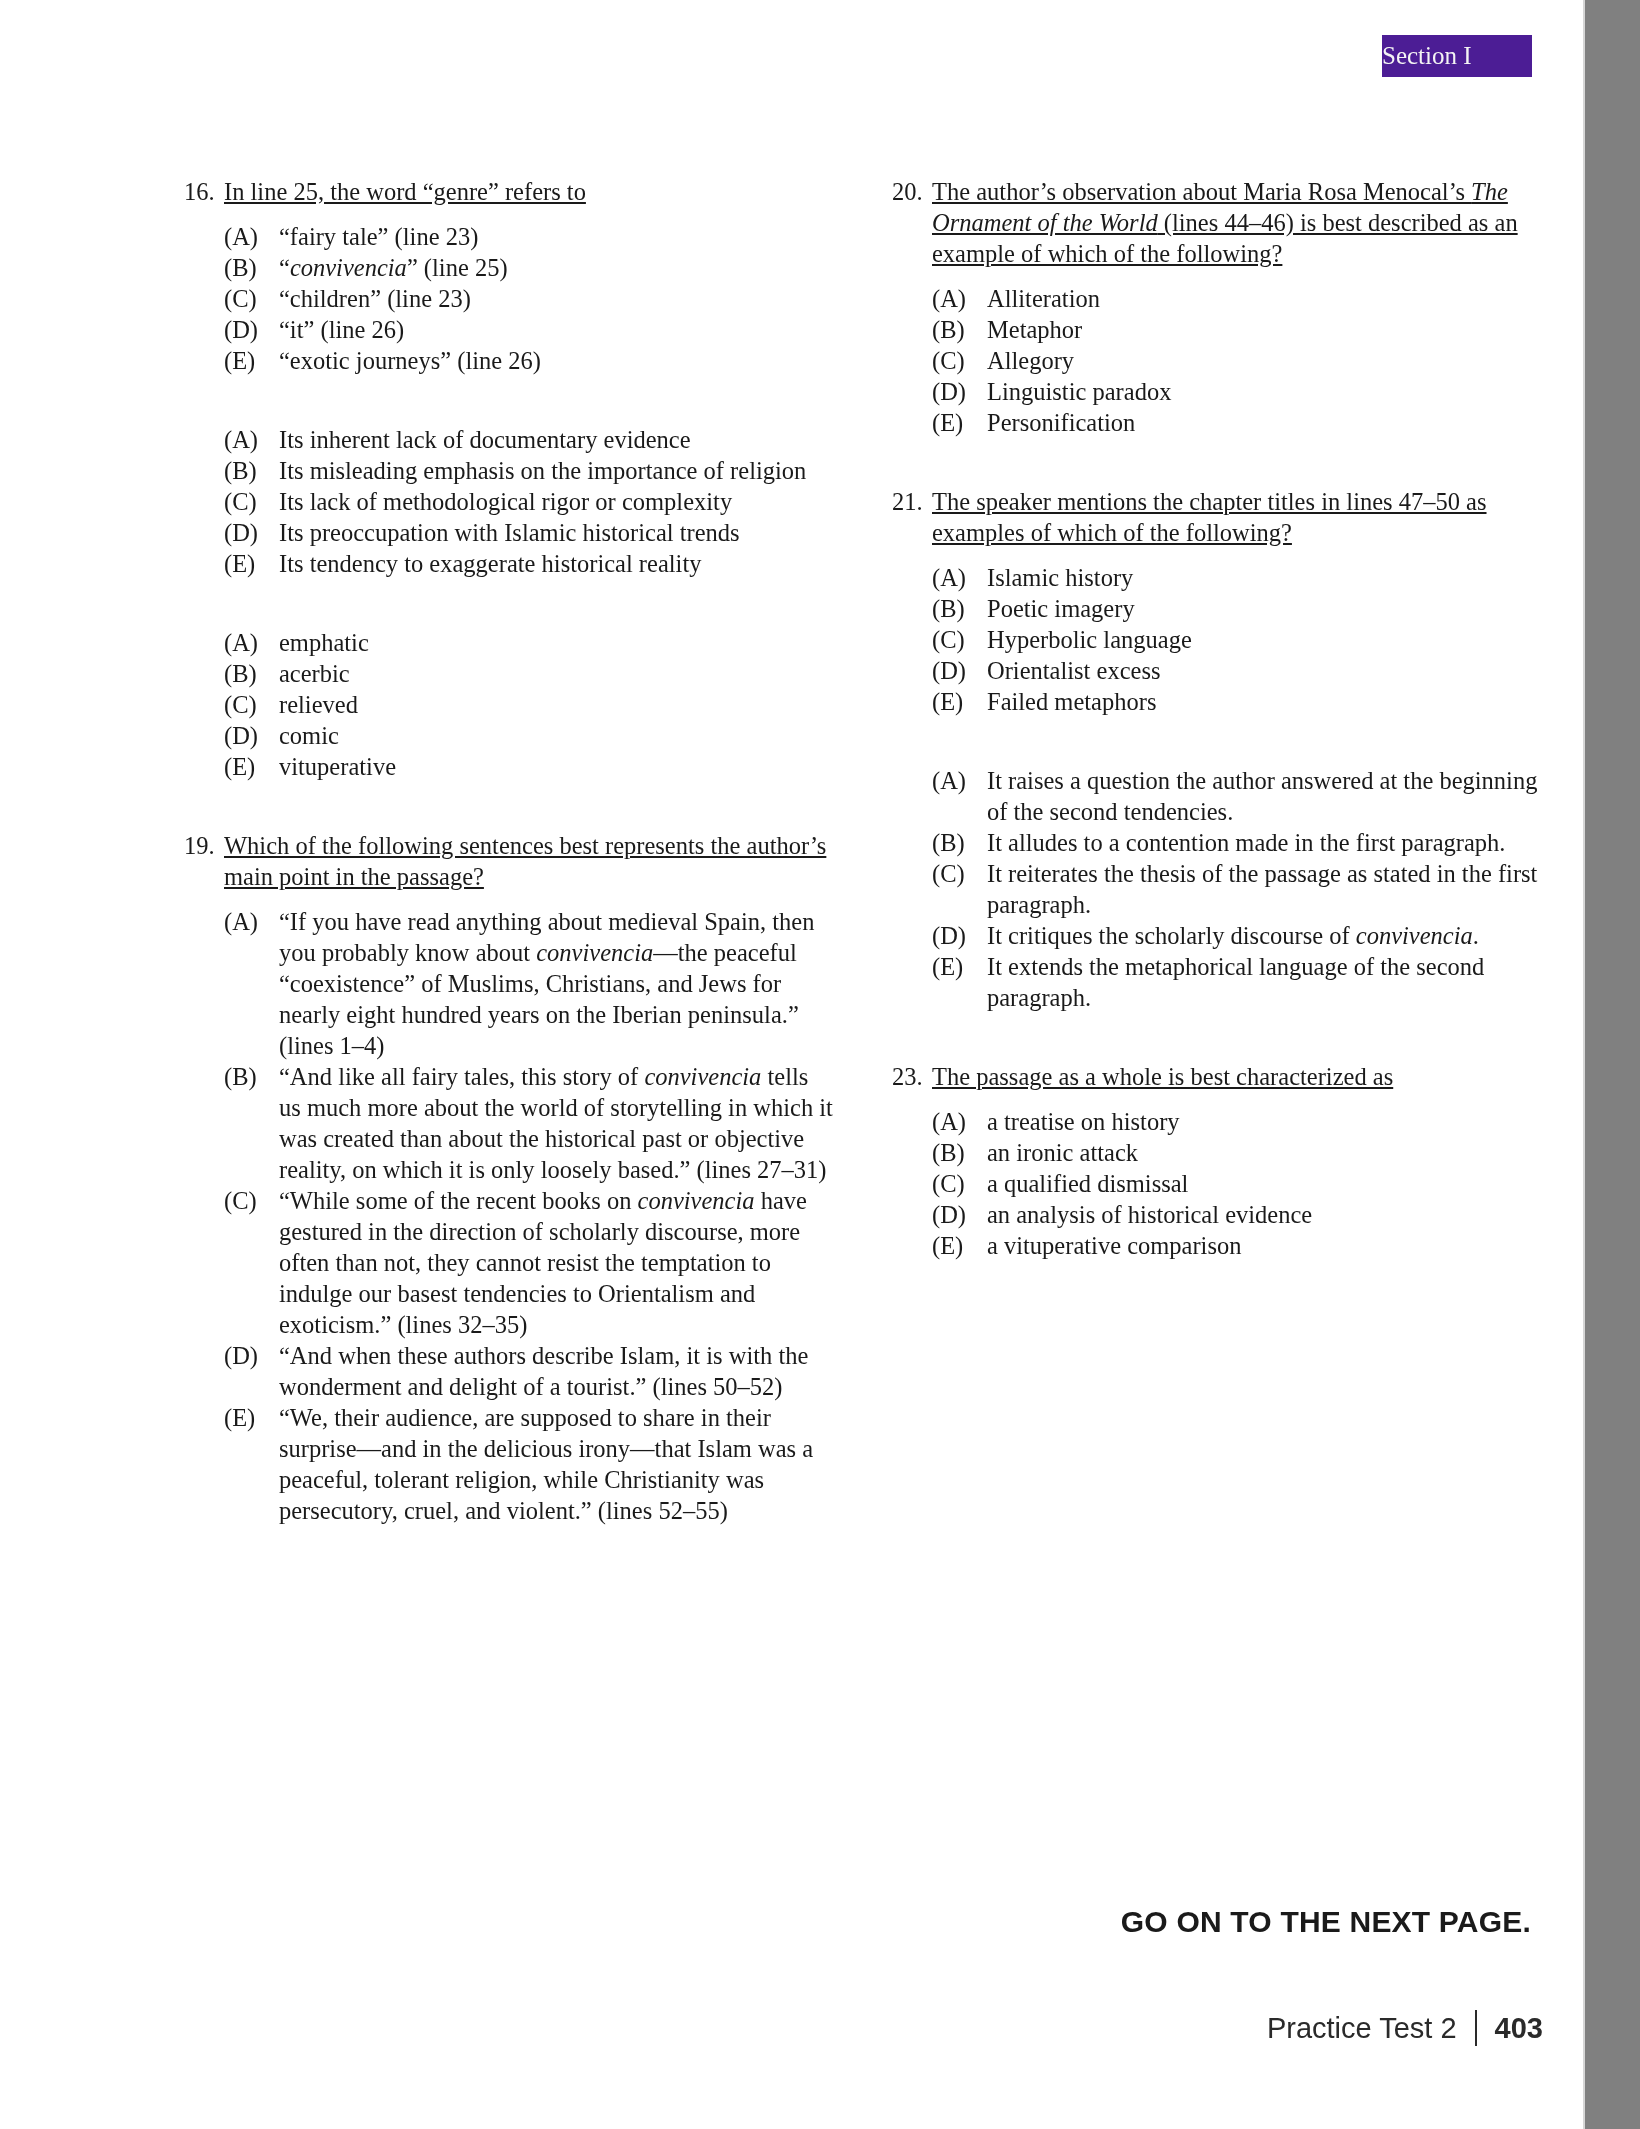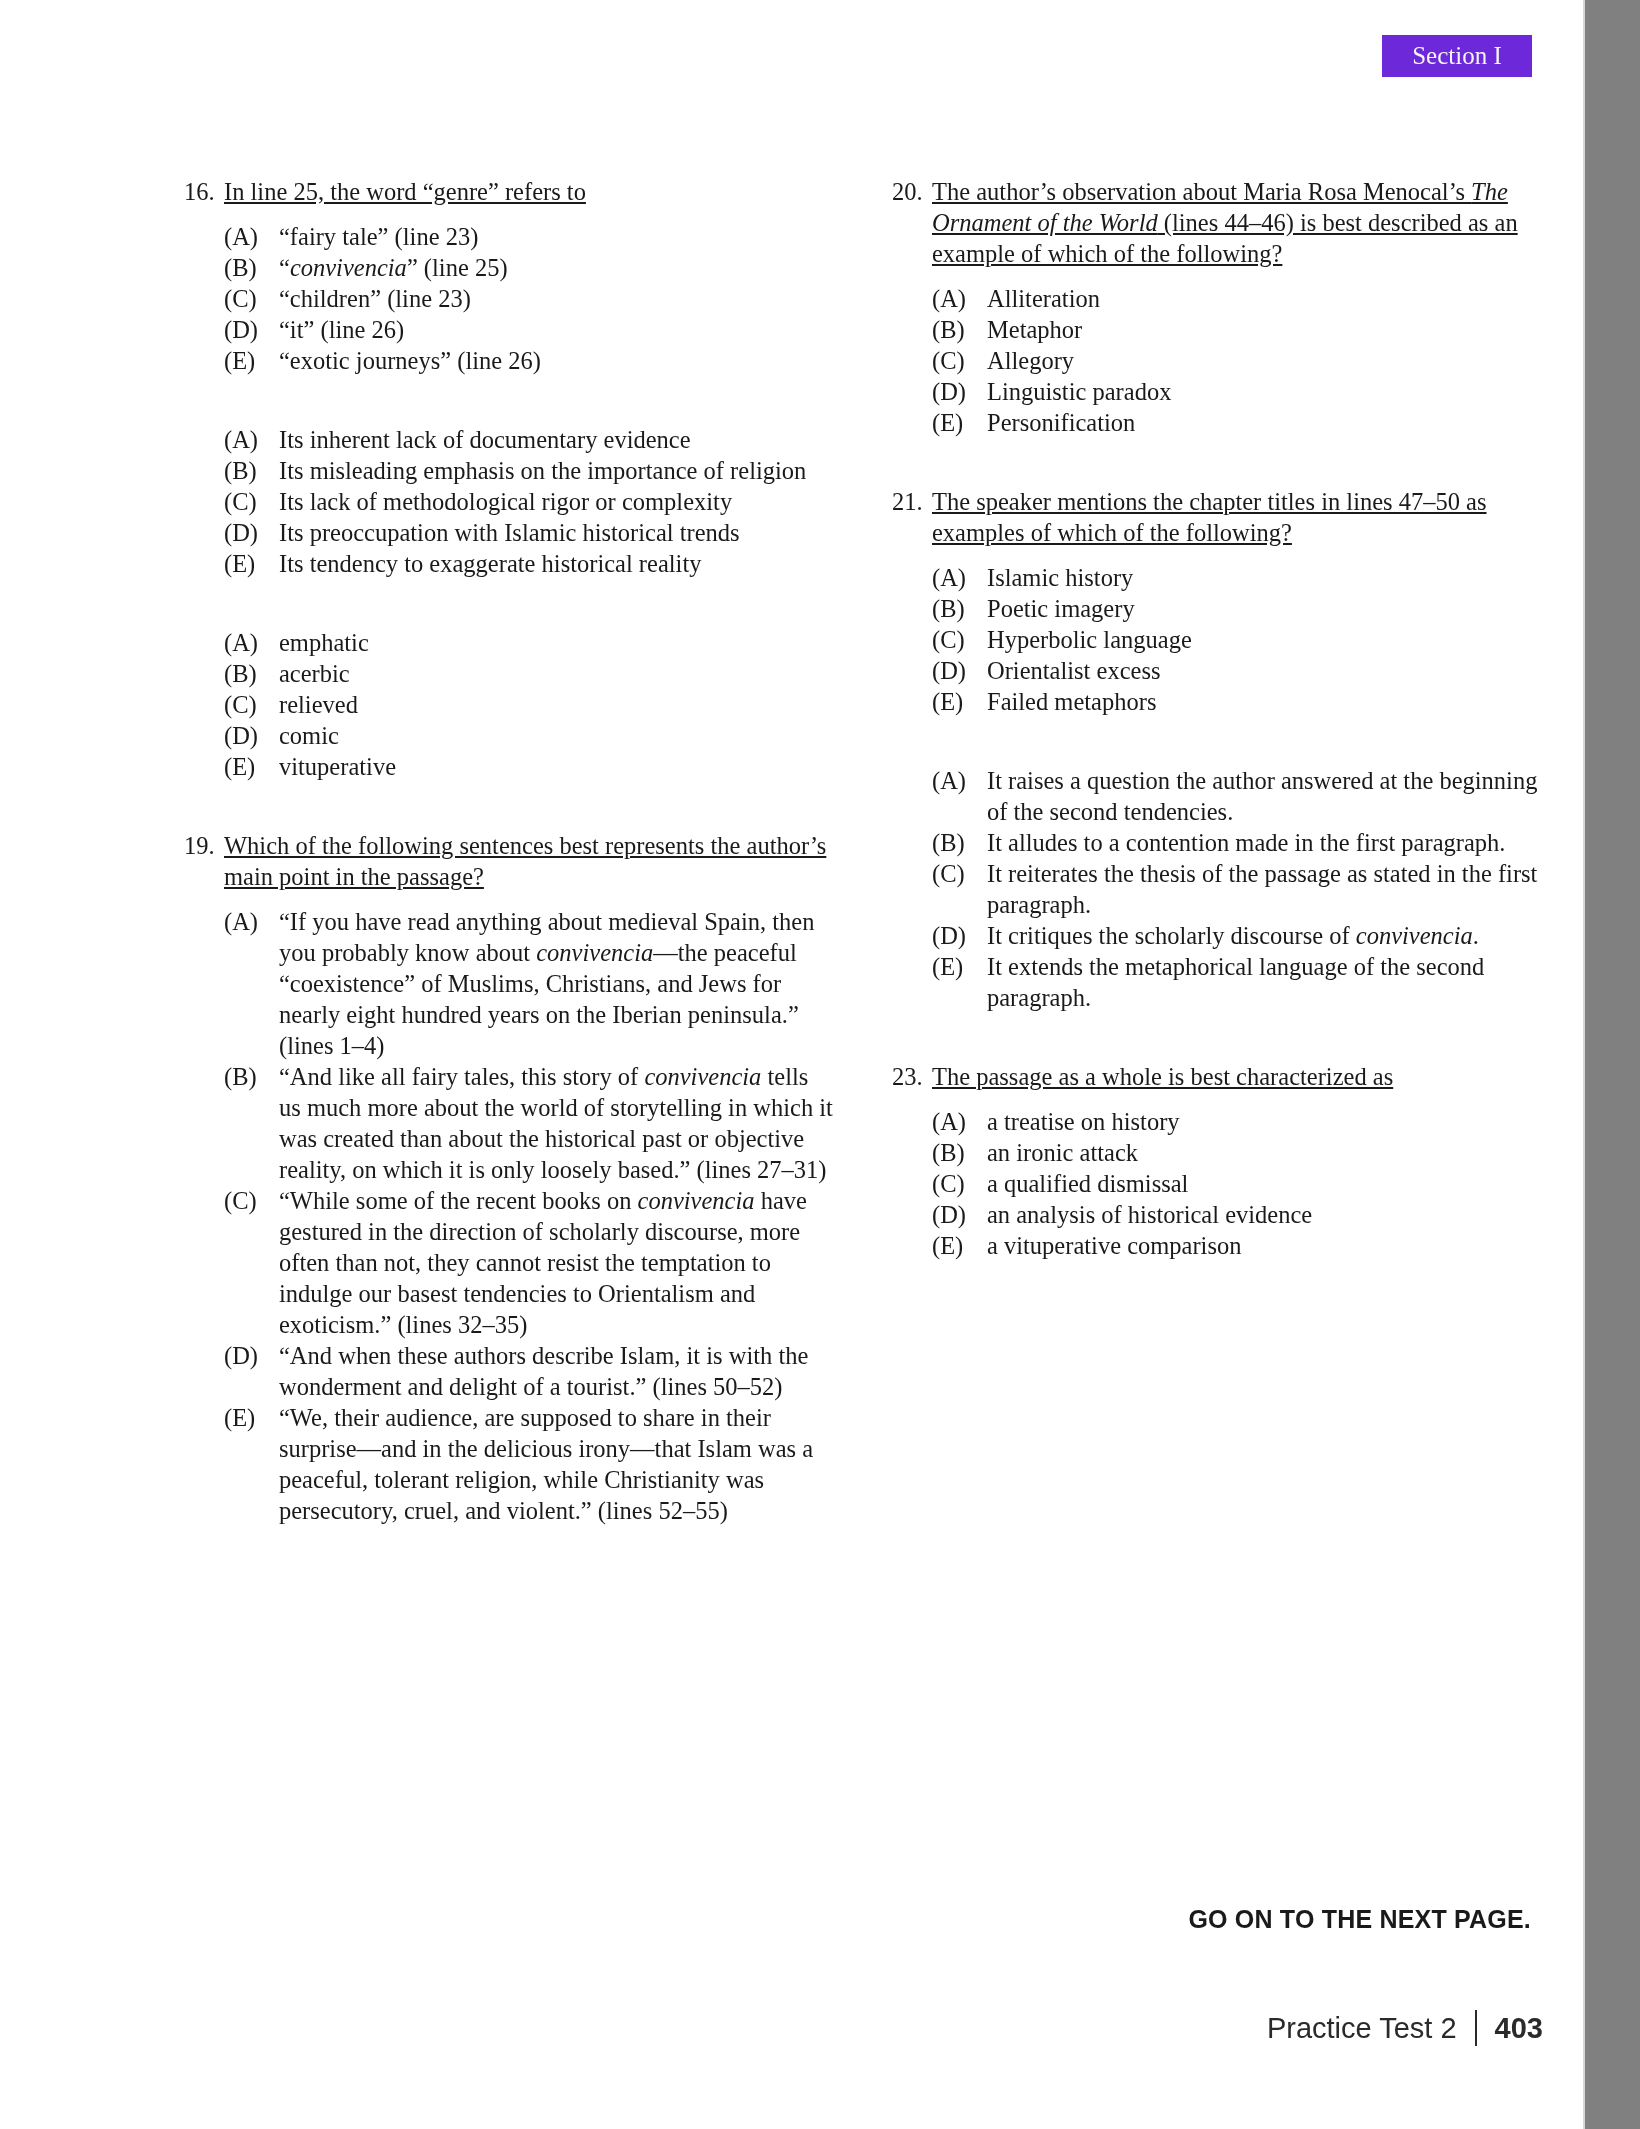--- a/index.html
+++ b/index.html
@@ -7,41 +7,41 @@
     width: 1640px; height: 2129px; position: relative; overflow: hidden;
     background: #ffffff; color: #1a1a1a;
     font-family: "Liberation Serif", "DejaVu Serif", serif;
   }
   .side-bar {
     position: absolute; left: 1583px; top: 0; width: 57px; height: 2129px;
     background: #808080; border-left: 2px solid #d6d6d6;
   }
   .section-tab {
     position: absolute; left: 1382px; top: 35px; width: 150px; height: 42px;
-    background: #6d28d9; color: #f4f4f4;
-    font-size: 25px; line-height: 42px; text-align: center;
+    background: #4c1d95; color: #f4f4f4;
+    font-size: 25px; line-height: 42px; 
   }
   .col { position: absolute; top: 176px; }
   .col-left { left: 184px; width: 650px; }
   .col-right { left: 892px; width: 650px; }
   .question { margin-bottom: 48px; }
   .stem {
     font-size: 24.5px; line-height: 31px;
     padding-left: 40px; text-indent: -40px; text-decoration: underline;
   }
   .stem .num { display: inline-block; width: 40px; text-indent: 0; }
   .options { margin-top: 14px; padding-left: 40px; }
   .option { display: flex; font-size: 24.5px; line-height: 31px; }
   .option .letter { flex: 0 0 55px; }
   .option .text { flex: 1; }
   i { font-style: italic; }
   .go-on {
     position: absolute; right: 109px; top: 1905px;
     font-family: "Liberation Sans", "DejaVu Sans", sans-serif;
-    font-weight: bold; font-size: 25px; color: #1a1a1a; letter-spacing: 0.2px;
+    font-weight: bold; font-size: 30px; color: #1a1a1a; letter-spacing: 0.2px;
   }
   .footer {
     position: absolute; right: 97px; top: 2010px;
     display: flex; align-items: center;
     font-family: "Liberation Sans", "DejaVu Sans", sans-serif;
     font-size: 29px; color: #2a2a2a;
   }
   .footer .divider {
     width: 2px; height: 36px; background: #2a2a2a; margin: 0 18px;
   }

